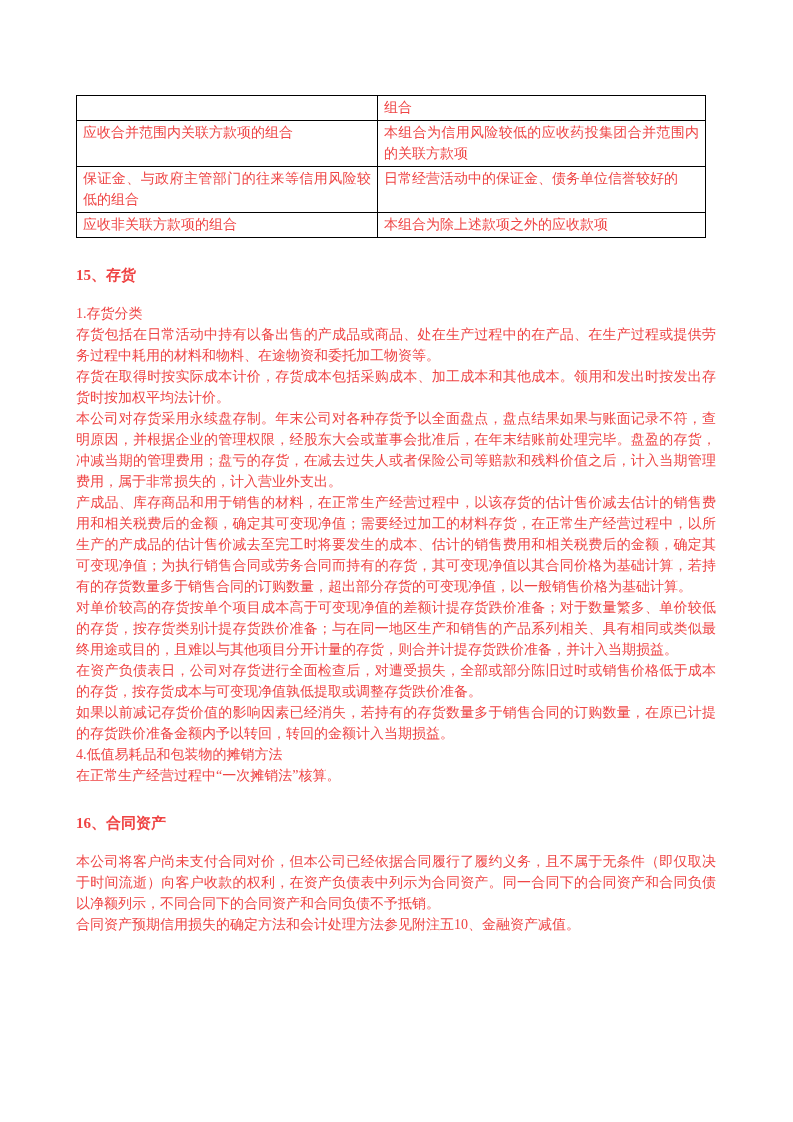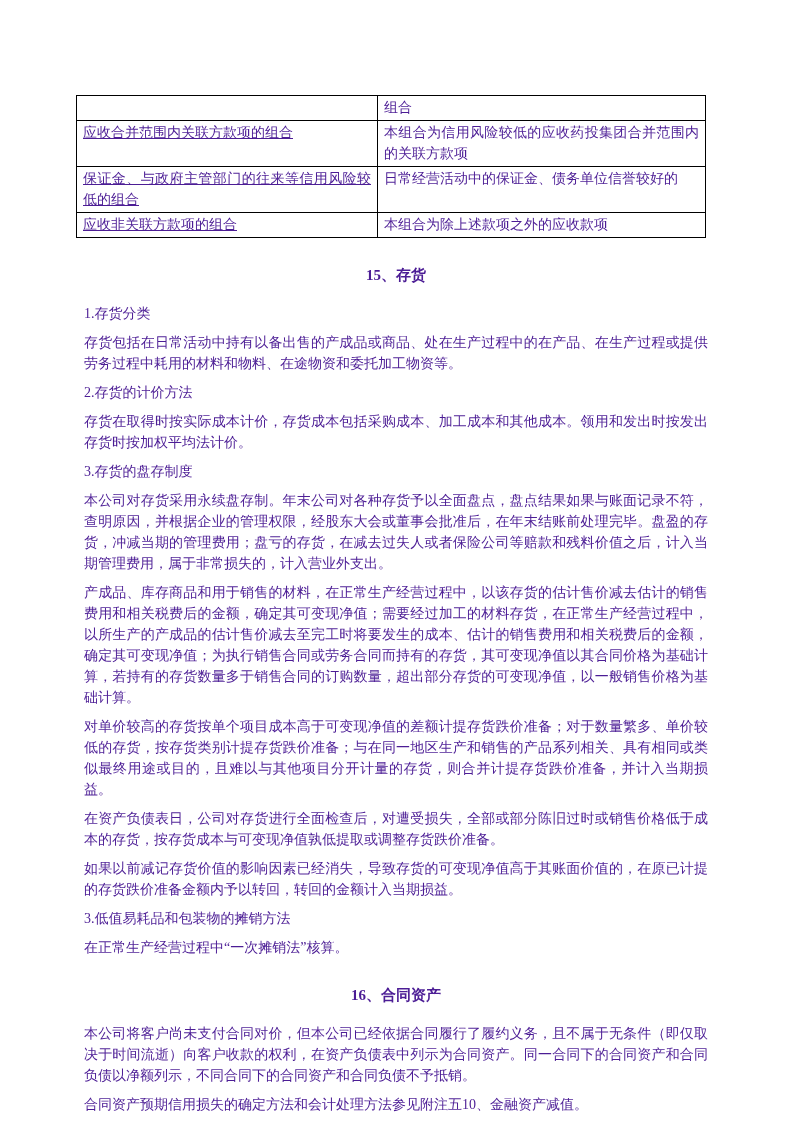--- a/index.html
+++ b/index.html
@@ -3,53 +3,52 @@
 <meta charset="utf-8">
 <style>
   * { box-sizing: border-box; }
   html, body { margin: 0; padding: 0; }
   body { background: #ffffff; }
 
   .page {
     width: 793px;
     height: 1122px;
     background: #ffffff;
-    color: #4c1d95;
+    color: #ef4444;
     font-family: "Liberation Serif", "DejaVu Serif", serif;
     padding: 95px 77px 0 76px;
     overflow: hidden;
   }
 
   table.portfolio {
     border-collapse: collapse;
     width: 581px;
     table-layout: fixed;
     font-size: 14px;
     line-height: 21px;
   }
   table.portfolio td {
     border: 1px solid #000000;
     padding: 1px 6px 2px 6px;
     vertical-align: top;
     text-align: justify;
     word-break: break-all;
   }
-  td.col-left { width: 301px; text-decoration: underline; }
+  td.col-left { width: 301px; }
   td.col-right { width: 328px; }
 
   h2.section-heading {
     font-size: 15px;
     font-weight: bold;
     line-height: 21px;
     margin: 27px 0 17px 0;
-    text-align: center;
   }
 
   .body-text p {
-    margin: 8px;
+    margin: 0;
     font-size: 14px;
     line-height: 21px;
     text-align: justify;
     word-break: break-all;
   }
 </style>
 </head>
 <body>
 
 <div class="page">
@@ -73,29 +72,27 @@
         <td class="col-right">本组合为除上述款项之外的应收款项</td>
       </tr>
     </tbody>
   </table>
 
   <h2 class="section-heading">15、存货</h2>
 
   <div class="body-text">
     <p>1.存货分类</p>
     <p>存货包括在日常活动中持有以备出售的产成品或商品、处在生产过程中的在产品、在生产过程或提供劳务过程中耗用的材料和物料、在途物资和委托加工物资等。</p>
-    <p>2.存货的计价方法</p>
     <p>存货在取得时按实际成本计价，存货成本包括采购成本、加工成本和其他成本。领用和发出时按发出存货时按加权平均法计价。</p>
-    <p>3.存货的盘存制度</p>
     <p>本公司对存货采用永续盘存制。年末公司对各种存货予以全面盘点，盘点结果如果与账面记录不符，查明原因，并根据企业的管理权限，经股东大会或董事会批准后，在年末结账前处理完毕。盘盈的存货，冲减当期的管理费用；盘亏的存货，在减去过失人或者保险公司等赔款和残料价值之后，计入当期管理费用，属于非常损失的，计入营业外支出。</p>
     <p>产成品、库存商品和用于销售的材料，在正常生产经营过程中，以该存货的估计售价减去估计的销售费用和相关税费后的金额，确定其可变现净值；需要经过加工的材料存货，在正常生产经营过程中，以所生产的产成品的估计售价减去至完工时将要发生的成本、估计的销售费用和相关税费后的金额，确定其可变现净值；为执行销售合同或劳务合同而持有的存货，其可变现净值以其合同价格为基础计算，若持有的存货数量多于销售合同的订购数量，超出部分存货的可变现净值，以一般销售价格为基础计算。</p>
     <p>对单价较高的存货按单个项目成本高于可变现净值的差额计提存货跌价准备；对于数量繁多、单价较低的存货，按存货类别计提存货跌价准备；与在同一地区生产和销售的产品系列相关、具有相同或类似最终用途或目的，且难以与其他项目分开计量的存货，则合并计提存货跌价准备，并计入当期损益。</p>
     <p>在资产负债表日，公司对存货进行全面检查后，对遭受损失，全部或部分陈旧过时或销售价格低于成本的存货，按存货成本与可变现净值孰低提取或调整存货跌价准备。</p>
-    <p>如果以前减记存货价值的影响因素已经消失，导致存货的可变现净值高于其账面价值的，在原已计提的存货跌价准备金额内予以转回，转回的金额计入当期损益。</p>
-    <p>3.低值易耗品和包装物的摊销方法</p>
+    <p>如果以前减记存货价值的影响因素已经消失，若持有的存货数量多于销售合同的订购数量，在原已计提的存货跌价准备金额内予以转回，转回的金额计入当期损益。</p>
+    <p>4.低值易耗品和包装物的摊销方法</p>
     <p>在正常生产经营过程中“一次摊销法”核算。</p>
   </div>
 
   <h2 class="section-heading">16、合同资产</h2>
 
   <div class="body-text">
     <p>本公司将客户尚未支付合同对价，但本公司已经依据合同履行了履约义务，且不属于无条件（即仅取决于时间流逝）向客户收款的权利，在资产负债表中列示为合同资产。同一合同下的合同资产和合同负债以净额列示，不同合同下的合同资产和合同负债不予抵销。</p>
     <p>合同资产预期信用损失的确定方法和会计处理方法参见附注五10、金融资产减值。</p>
   </div>
 

